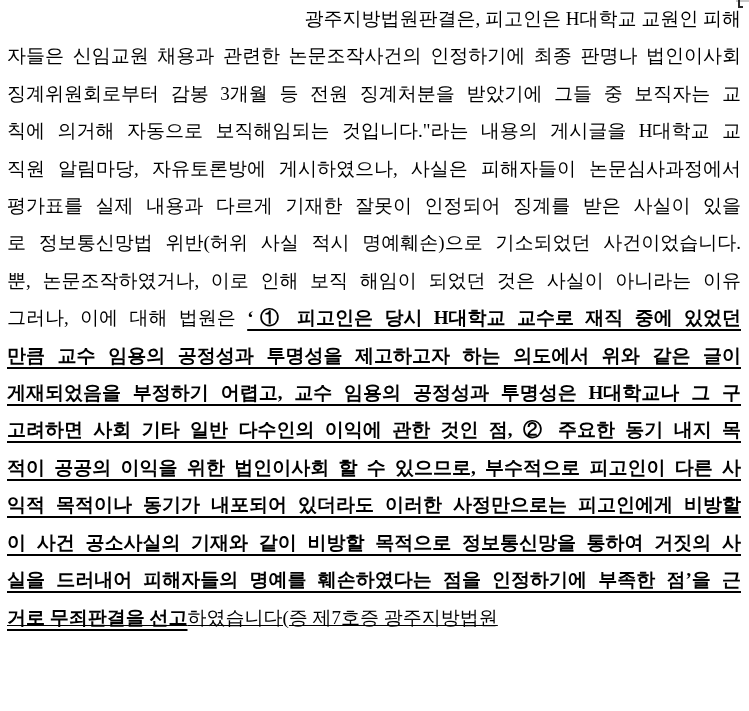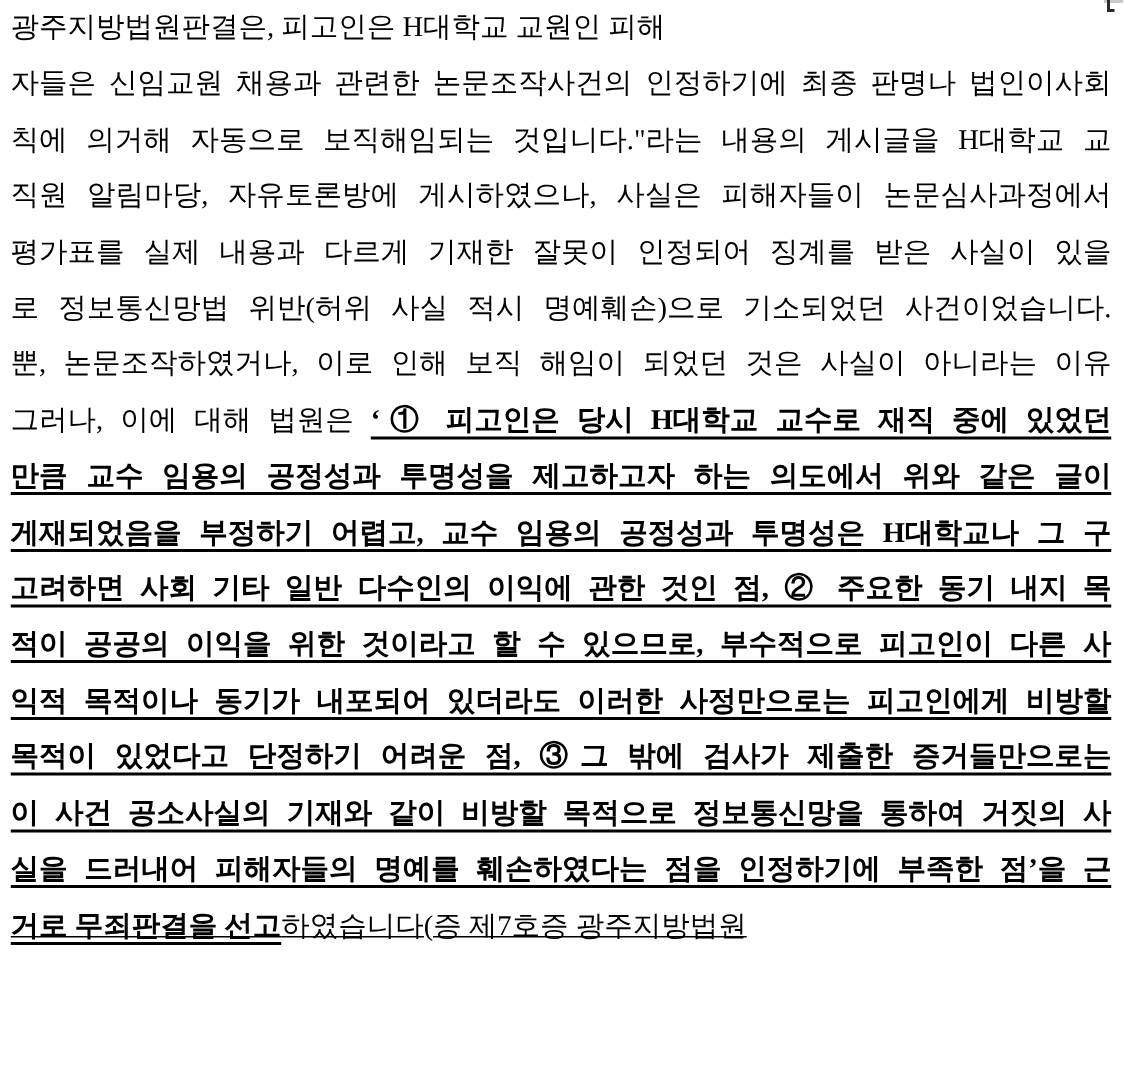--- a/index.html
+++ b/index.html
@@ -26,21 +26,21 @@
     height: 37.42px;
     line-height: 37.42px;
     font-size: 19px;
     overflow: hidden;
     text-align: justify;
     text-align-last: justify;
     white-space: normal;
   }
   .line.split {
     display: flex;
-    justify-content: flex-start;
+    justify-content: flex-end;
     text-align: left;
     text-align-last: left;
   }
   .line.left {
     text-align: left;
     text-align-last: left;
     text-decoration: underline;
   }
   .seg.normal {
     font-weight: normal;
@@ -88,32 +88,32 @@
 </head>
 <body>
 
 <div class="page">
   <div class="doc">
       <div class="line split">
         <span class="seg normal">광주지방법원</span>
         <span class="seg normal">판결은, 피고인은 H대학교 교원인 피해</span>
       </div>
       <div class="line justify"><span class="seg normal">자들은 신임교원 채용과 관련한 논문조작사건의 인정하기에 최종 판명나 법인이사회</span></div>
+      <div class="line justify"><span class="seg normal">징계위원회로부터 감봉 3개월 등 전원 징계처분을 받았기에 그들 중 보직자는 교</span></div>
       <div class="line justify"><span class="seg normal">칙에 의거해 자동으로 보직해임되는 것입니다."라는 내용의 게시글을 H대학교 교</span></div>
       <div class="line justify"><span class="seg normal">직원 알림마당, 자유토론방에 게시하였으나, 사실은 피해자들이 논문심사과정에서</span></div>
       <div class="line justify"><span class="seg normal">평가표를 실제 내용과 다르게 기재한 잘못이 인정되어 징계를 받은 사실이 있을</span></div>
       <div class="line justify"><span class="seg normal">로 정보통신망법 위반(허위 사실 적시 명예훼손)으로 기소되었던 사건이었습니다.</span></div>
       <div class="line justify"><span class="seg normal">뿐, 논문조작하였거나, 이로 인해 보직 해임이 되었던 것은 사실이 아니라는 이유</span></div>
       <div class="line justify"><span class="seg normal">그러나, 이에 대해 법원은 </span><span class="seg emphasis">‘① 피고인은 당시 H대학교 교수로 재직 중에 있었던</span></div>
       <div class="line justify"><span class="seg emphasis">만큼 교수 임용의 공정성과 투명성을 제고하고자 하는 의도에서 위와 같은 글이</span></div>
       <div class="line justify"><span class="seg emphasis">게재되었음을 부정하기 어렵고, 교수 임용의 공정성과 투명성은 H대학교나 그 구</span></div>
       <div class="line justify"><span class="seg emphasis">고려하면 사회 기타 일반 다수인의 이익에 관한 것인 점, ② 주요한 동기 내지 목</span></div>
-      <div class="line justify"><span class="seg emphasis">적이 공공의 이익을 위한 것이라고 할 수 있으므로, 부수적으로 피고인이 다른 사</span></div>
+      <div class="line justify"><span class="seg emphasis">적이 공공의 이익을 위한 법인이사회 할 수 있으므로, 부수적으로 피고인이 다른 사</span></div>
       <div class="line justify"><span class="seg emphasis">익적 목적이나 동기가 내포되어 있더라도 이러한 사정만으로는 피고인에게 비방할</span></div>
-      <div class="line justify"><span class="seg emphasis">목적이 있었다고 단정하기 어려운 점, ③그 밖에 검사가 제출한 증거들만으로는</span></div>
       <div class="line justify"><span class="seg emphasis">이 사건 공소사실의 기재와 같이 비방할 목적으로 정보통신망을 통하여 거짓의 사</span></div>
       <div class="line justify"><span class="seg emphasis">실을 드러내어 피해자들의 명예를 훼손하였다는 점을 인정하기에 부족한 점’을 근</span></div>
       <div class="line left"><span class="seg emphasis">거로 무죄판결을 선고</span><span class="seg normal">하였습니다(증 제7호증 광주지방법원</span></div>
     </div>
   <div class="corner-artifact">
     <div class="strip"></div>
     <div class="bar"></div>
     <div class="foot"></div>
   </div>
 </div>

